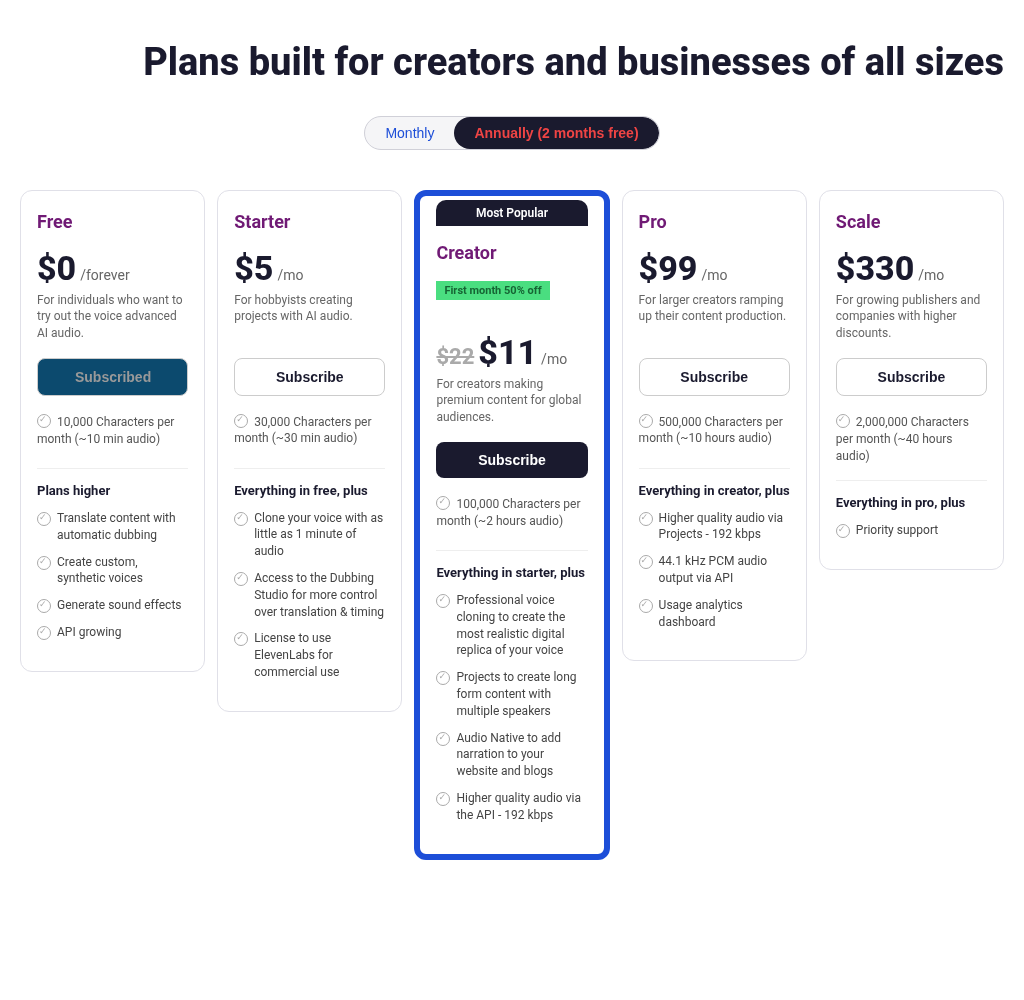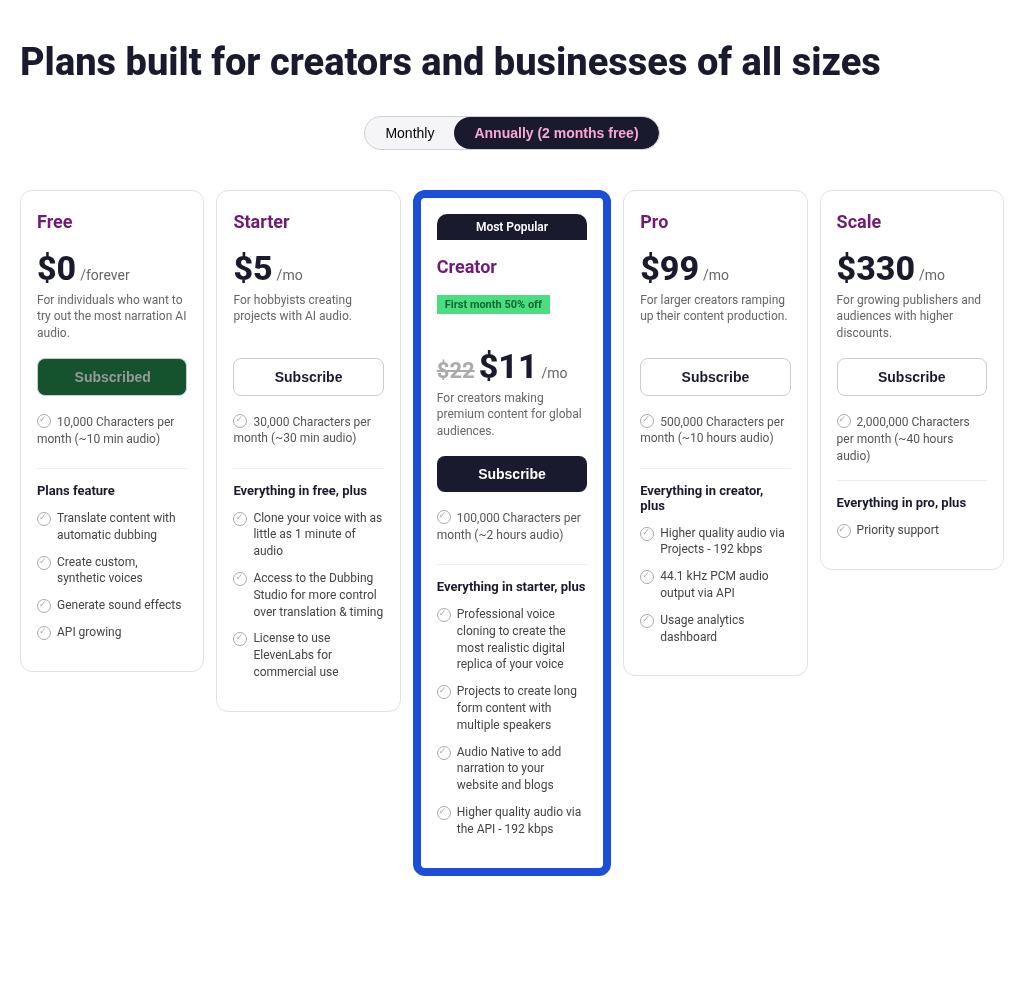--- a/index.html
+++ b/index.html
@@ -3,21 +3,21 @@
   <meta charset="utf-8">
   <style>
     * { box-sizing: border-box; margin: 0; padding: 0; }
     body {
       font-family: -apple-system, BlinkMacSystemFont, 'Segoe UI', Roboto, sans-serif;
       background: #fff;
       color: #1a1a2e;
       padding: 40px 20px;
     }
     .page-title {
-      text-align: left;
+      text-align: right;
       font-size: 38px;
       font-weight: 800;
       color: #1a1a2e;
       margin-bottom: 30px;
       line-height: 1.2;
     }
     .billing-toggle {
       display: flex;
       justify-content: center;
       margin-bottom: 40px;
@@ -28,48 +28,48 @@
       border-radius: 25px;
       overflow: hidden;
       background: #f5f5f7;
     }
     .toggle-btn {
       padding: 8px 20px;
       font-size: 14px;
       cursor: pointer;
       border: none;
       background: transparent;
-      color: #000000;
+      color: #1d4ed8;
       border-radius: 25px;
     }
     .toggle-btn.active {
       background: #1a1a2e;
-      color: #f9a8d4;
+      color: #ef4444;
       font-weight: 600;
     }
     .plans-grid {
       display: flex;
       gap: 12px;
       justify-content: center;
       align-items: flex-start;
       max-width: 1020px;
       margin: 0 auto;
     }
     .plan-card {
       background: #fff;
       border: 1px solid #e0e0e8;
       border-radius: 12px;
       padding: 20px 16px;
       flex: 1;
       min-width: 0;
       position: relative;
     }
     .plan-card.featured {
-      border: 8px solid #1d4ed8;
-      padding-top: 16px;
+      border: 6px solid #1d4ed8;
+      padding-top: 4px;
     }
     .featured-badge {
       background: #1a1a2e;
       color: #fff;
       text-align: center;
       font-size: 12px;
       font-weight: 600;
       padding: 6px;
       border-radius: 10px 10px 0 0;
       margin-bottom: 16px;
@@ -128,21 +128,21 @@
       font-size: 14px;
       font-weight: 600;
       cursor: pointer;
       border: 1px solid #ccc;
       background: #fff;
       color: #1a1a2e;
       margin-bottom: 16px;
     }
     .subscribe-btn.subscribed {
       border: 1px solid #ccc;
-      background: #14532d;
+      background: #0c4a6e;
       color: #999;
       cursor: default;
       padding-left: 11px;
     }
     .subscribe-btn.featured-btn {
       background: #1a1a2e;
       color: #fff;
       border: none;
     }
     .characters-info {
@@ -200,21 +200,21 @@
   <div class="toggle-container">
     <button class="toggle-btn">Monthly</button>
     <button class="toggle-btn active">Annually (2 months free)</button>
   </div>
 </div>
 
 <div class="plans-grid" id="plans-grid">
 <div class="plan-card"><div class="plan-name">Free</div><div class="plan-price">
         <span class="price-amount">$0</span>
         <span class="price-period">/forever</span>
-      </div><div class="plan-description">For individuals who want to try out the most narration AI audio.</div><button class="subscribe-btn subscribed">Subscribed</button><div class="characters-info"><span class="check-icon"></span>10,000 Characters per month (~10 min audio)</div><hr class="divider"><div class="features-section-title">Plans feature</div><div class="feature-item">
+      </div><div class="plan-description">For individuals who want to try out the voice advanced AI audio.</div><button class="subscribe-btn subscribed">Subscribed</button><div class="characters-info"><span class="check-icon"></span>10,000 Characters per month (~10 min audio)</div><hr class="divider"><div class="features-section-title">Plans higher</div><div class="feature-item">
       <span class="check-icon"></span>
       <span>Translate content with automatic dubbing</span>
     </div><div class="feature-item">
       <span class="check-icon"></span>
       <span>Create custom, synthetic voices</span>
     </div><div class="feature-item">
       <span class="check-icon"></span>
       <span>Generate sound effects</span>
     </div><div class="feature-item">
       <span class="check-icon"></span>
@@ -259,17 +259,17 @@
     </div><div class="feature-item">
       <span class="check-icon"></span>
       <span>44.1 kHz PCM audio output via API</span>
     </div><div class="feature-item">
       <span class="check-icon"></span>
       <span>Usage analytics dashboard</span>
     </div></div>
     <div class="plan-card"><div class="plan-name">Scale</div><div class="plan-price">
         <span class="price-amount">$330</span>
         <span class="price-period">/mo</span>
-      </div><div class="plan-description">For growing publishers and audiences with higher discounts.</div><button class="subscribe-btn">Subscribe</button><div class="characters-info"><span class="check-icon"></span>2,000,000 Characters per month (~40 hours audio)</div><hr class="divider"><div class="features-section-title">Everything in pro, plus</div><div class="feature-item">
+      </div><div class="plan-description">For growing publishers and companies with higher discounts.</div><button class="subscribe-btn">Subscribe</button><div class="characters-info"><span class="check-icon"></span>2,000,000 Characters per month (~40 hours audio)</div><hr class="divider"><div class="features-section-title">Everything in pro, plus</div><div class="feature-item">
       <span class="check-icon"></span>
       <span>Priority support</span>
     </div></div>
   </div>
 
 </body></html>

